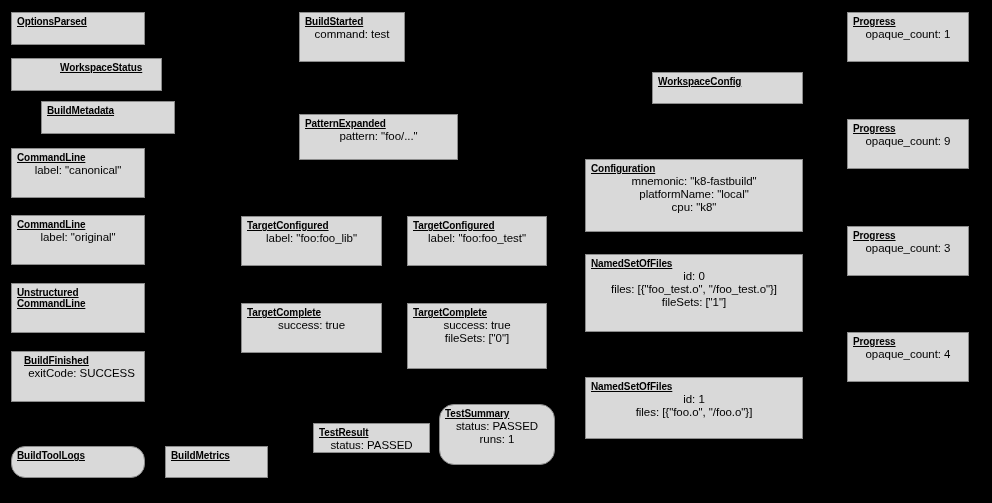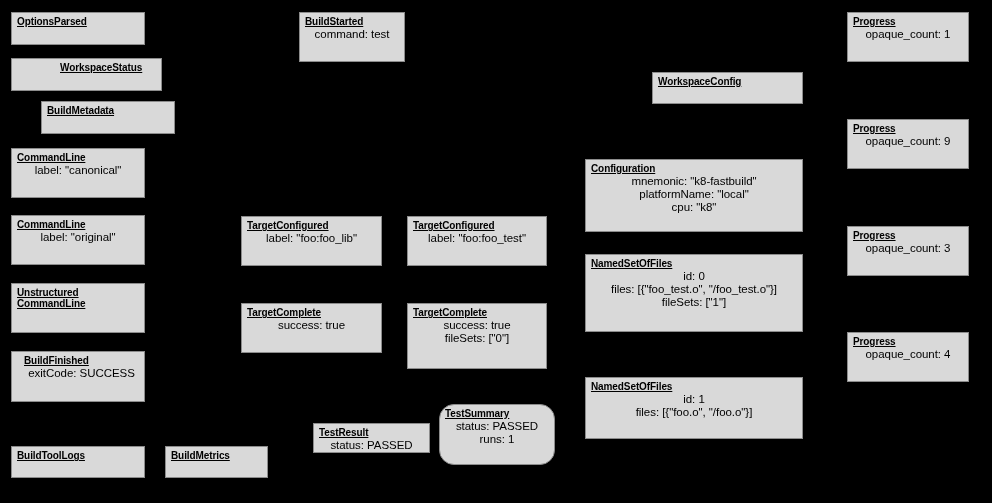--- a/index.html
+++ b/index.html
@@ -79,32 +79,38 @@
       <span class="node-title">Unstructured
 CommandLine</span>
       <span class="node-fields"></span>
     </div>
     <div class="node" style="left: 11px; top: 351px; width: 134px; height: 51px; background: rgb(217, 217, 217); border-color: rgb(140, 140, 140); color: rgb(0, 0, 0); padding-left: 12px;">
       <span class="node-title">BuildFinished</span>
       <span class="node-fields">
         <span class="node-field">exitCode: SUCCESS</span>
       </span>
     </div>
-    <div class="node" style="left: 11px; top: 446px; width: 134px; height: 32px; background: rgb(217, 217, 217); border-color: rgb(140, 140, 140); color: rgb(0, 0, 0);">
+    <div class="node" style="left: 11px; top: 446px; width: 134px; height: 32px; background: rgb(217, 217, 217); border-color: rgb(140, 140, 140); color: rgb(0, 0, 0); border-radius: 14px;">
       <span class="node-title">BuildToolLogs</span>
       <span class="node-fields"></span>
     </div>
     <div class="node" style="left: 165px; top: 446px; width: 103px; height: 32px; background: rgb(217, 217, 217); border-color: rgb(140, 140, 140); color: rgb(0, 0, 0);">
       <span class="node-title">BuildMetrics</span>
       <span class="node-fields"></span>
     </div>
     <div class="node" style="left: 299px; top: 12px; width: 106px; height: 50px; background: rgb(217, 217, 217); border-color: rgb(140, 140, 140); color: rgb(0, 0, 0);">
       <span class="node-title">BuildStarted</span>
       <span class="node-fields">
         <span class="node-field">command: test</span>
+      </span>
+    </div>
+    <div class="node" style="left: 299px; top: 114px; width: 159px; height: 46px; background: rgb(217, 217, 217); border-color: rgb(140, 140, 140); color: rgb(0, 0, 0);">
+      <span class="node-title">PatternExpanded</span>
+      <span class="node-fields">
+        <span class="node-field">pattern: "foo/..."</span>
       </span>
     </div>
     <div class="node" style="left: 241px; top: 216px; width: 141px; height: 50px; background: rgb(217, 217, 217); border-color: rgb(140, 140, 140); color: rgb(0, 0, 0);">
       <span class="node-title">TargetConfigured</span>
       <span class="node-fields">
         <span class="node-field">label: "foo:foo_lib"</span>
       </span>
     </div>
     <div class="node" style="left: 407px; top: 216px; width: 140px; height: 50px; background: rgb(217, 217, 217); border-color: rgb(140, 140, 140); color: rgb(0, 0, 0);">
       <span class="node-title">TargetConfigured</span>

